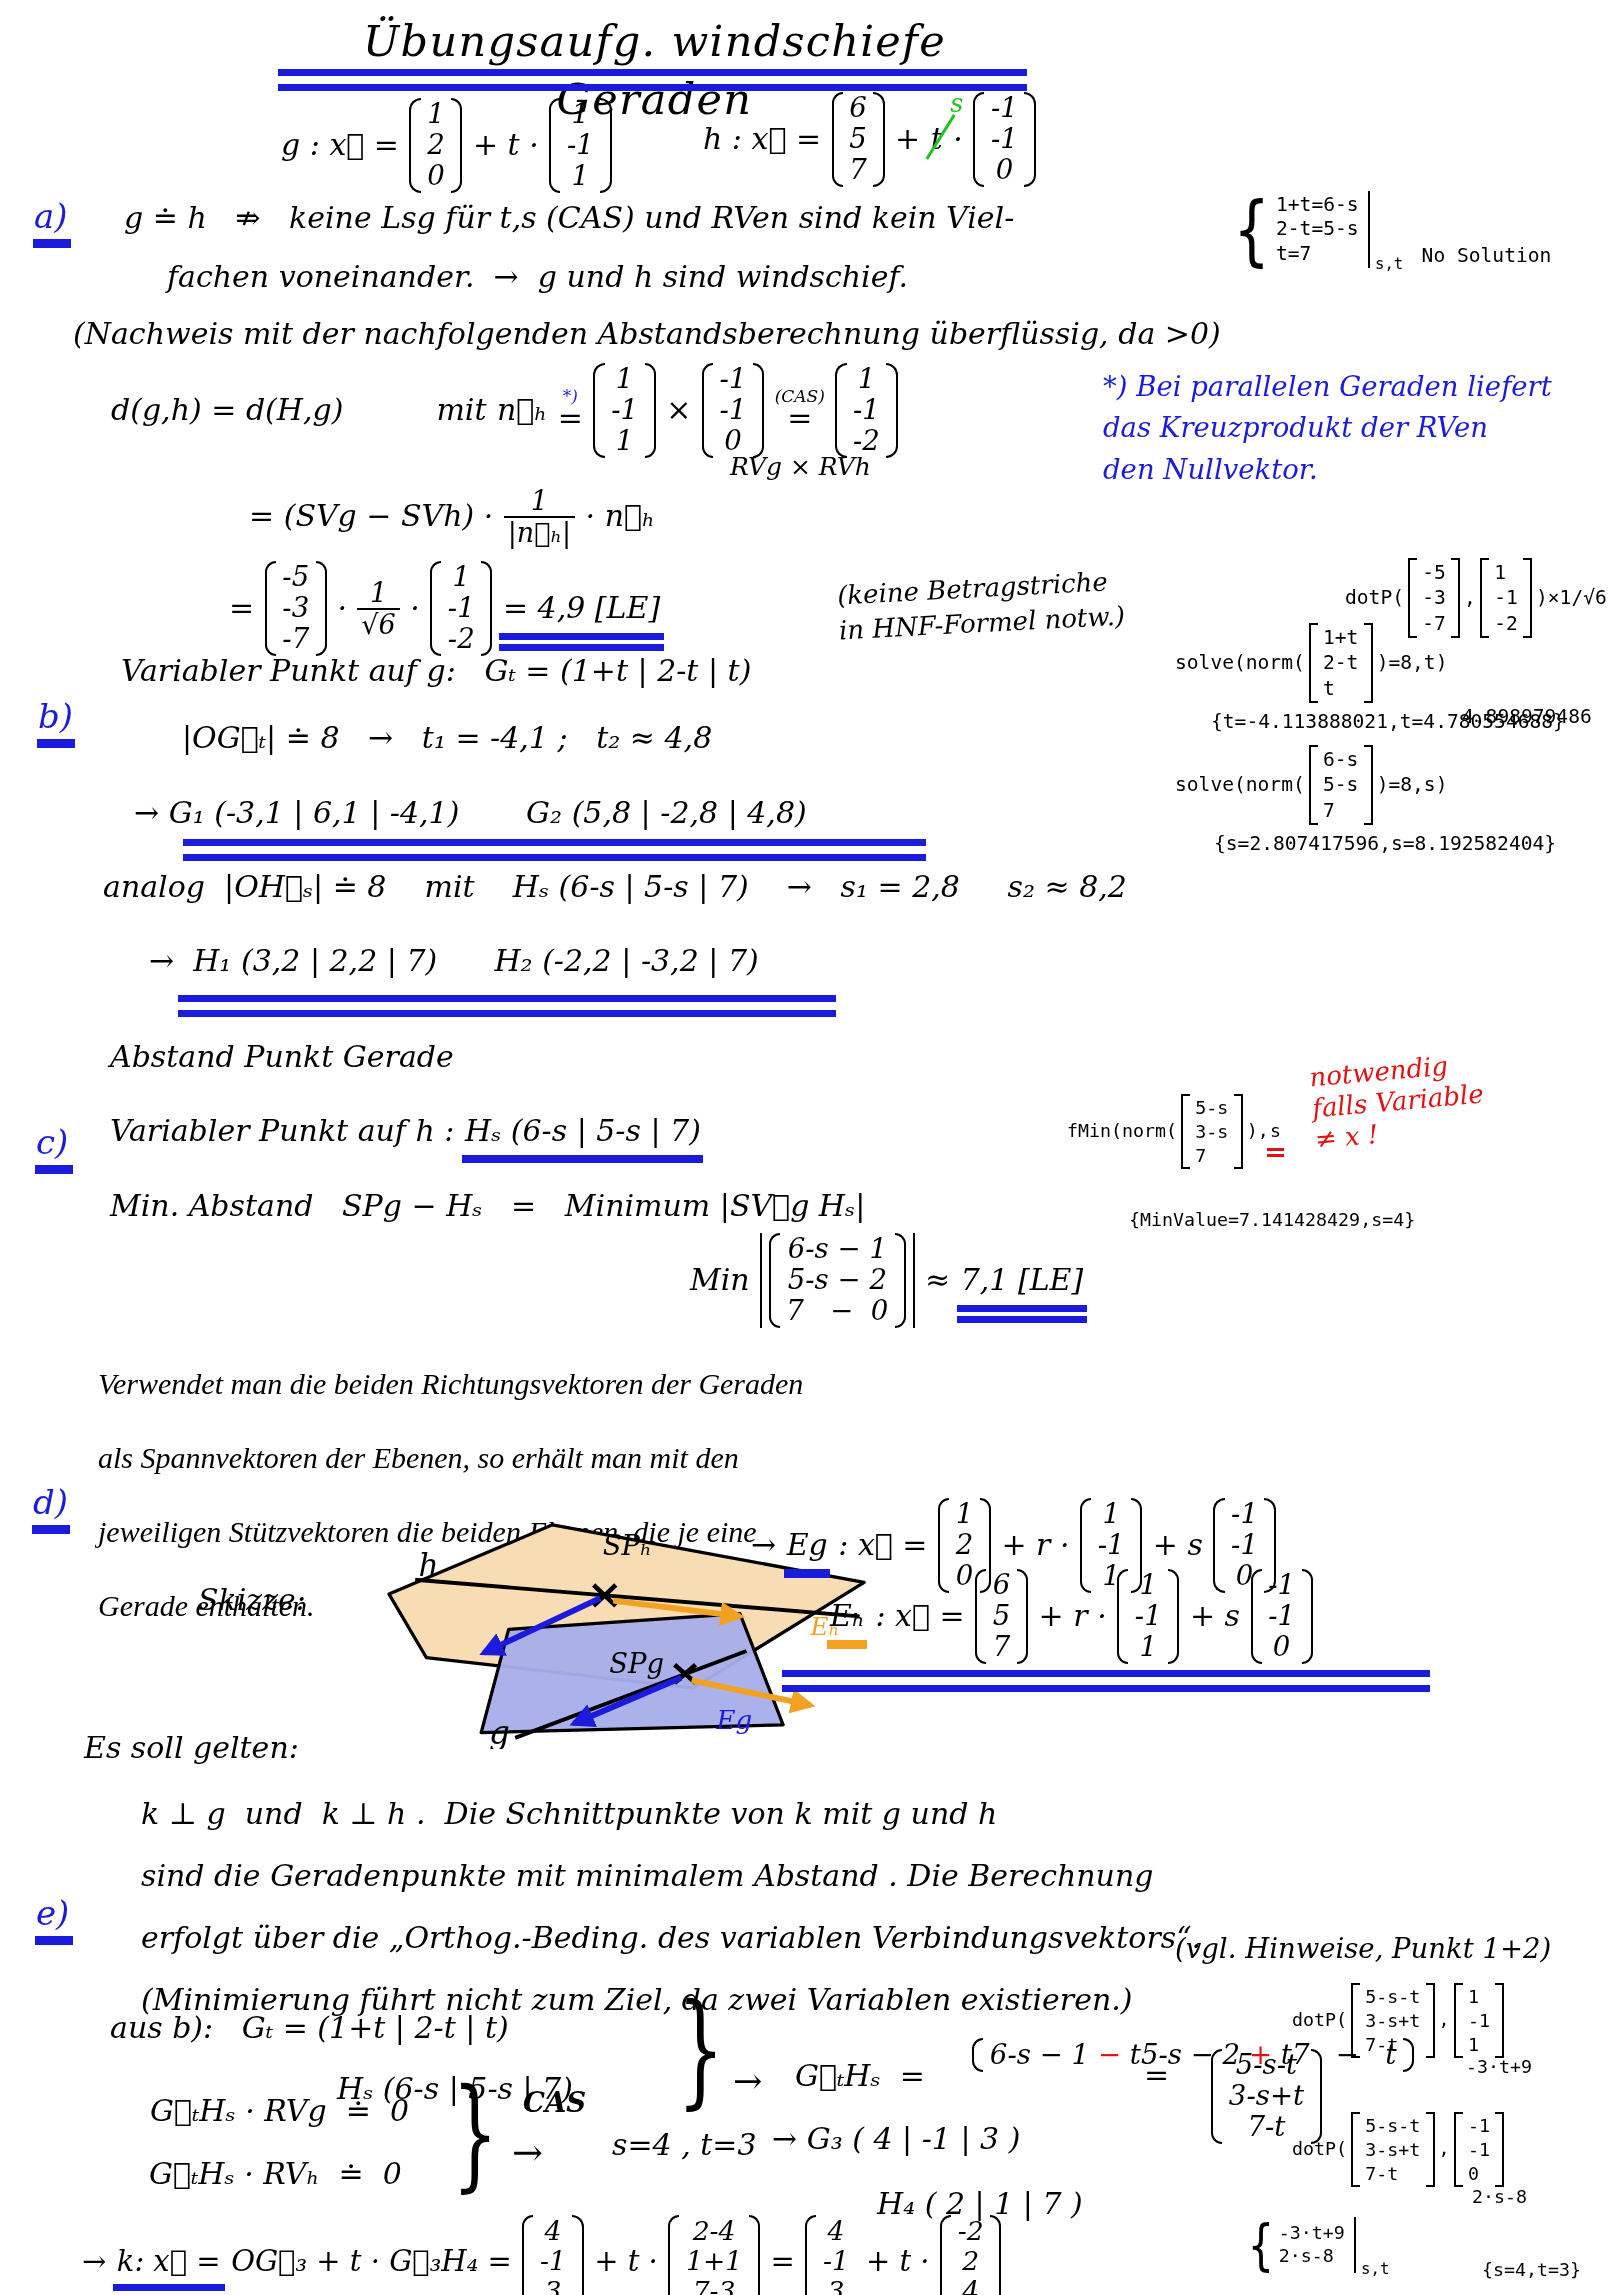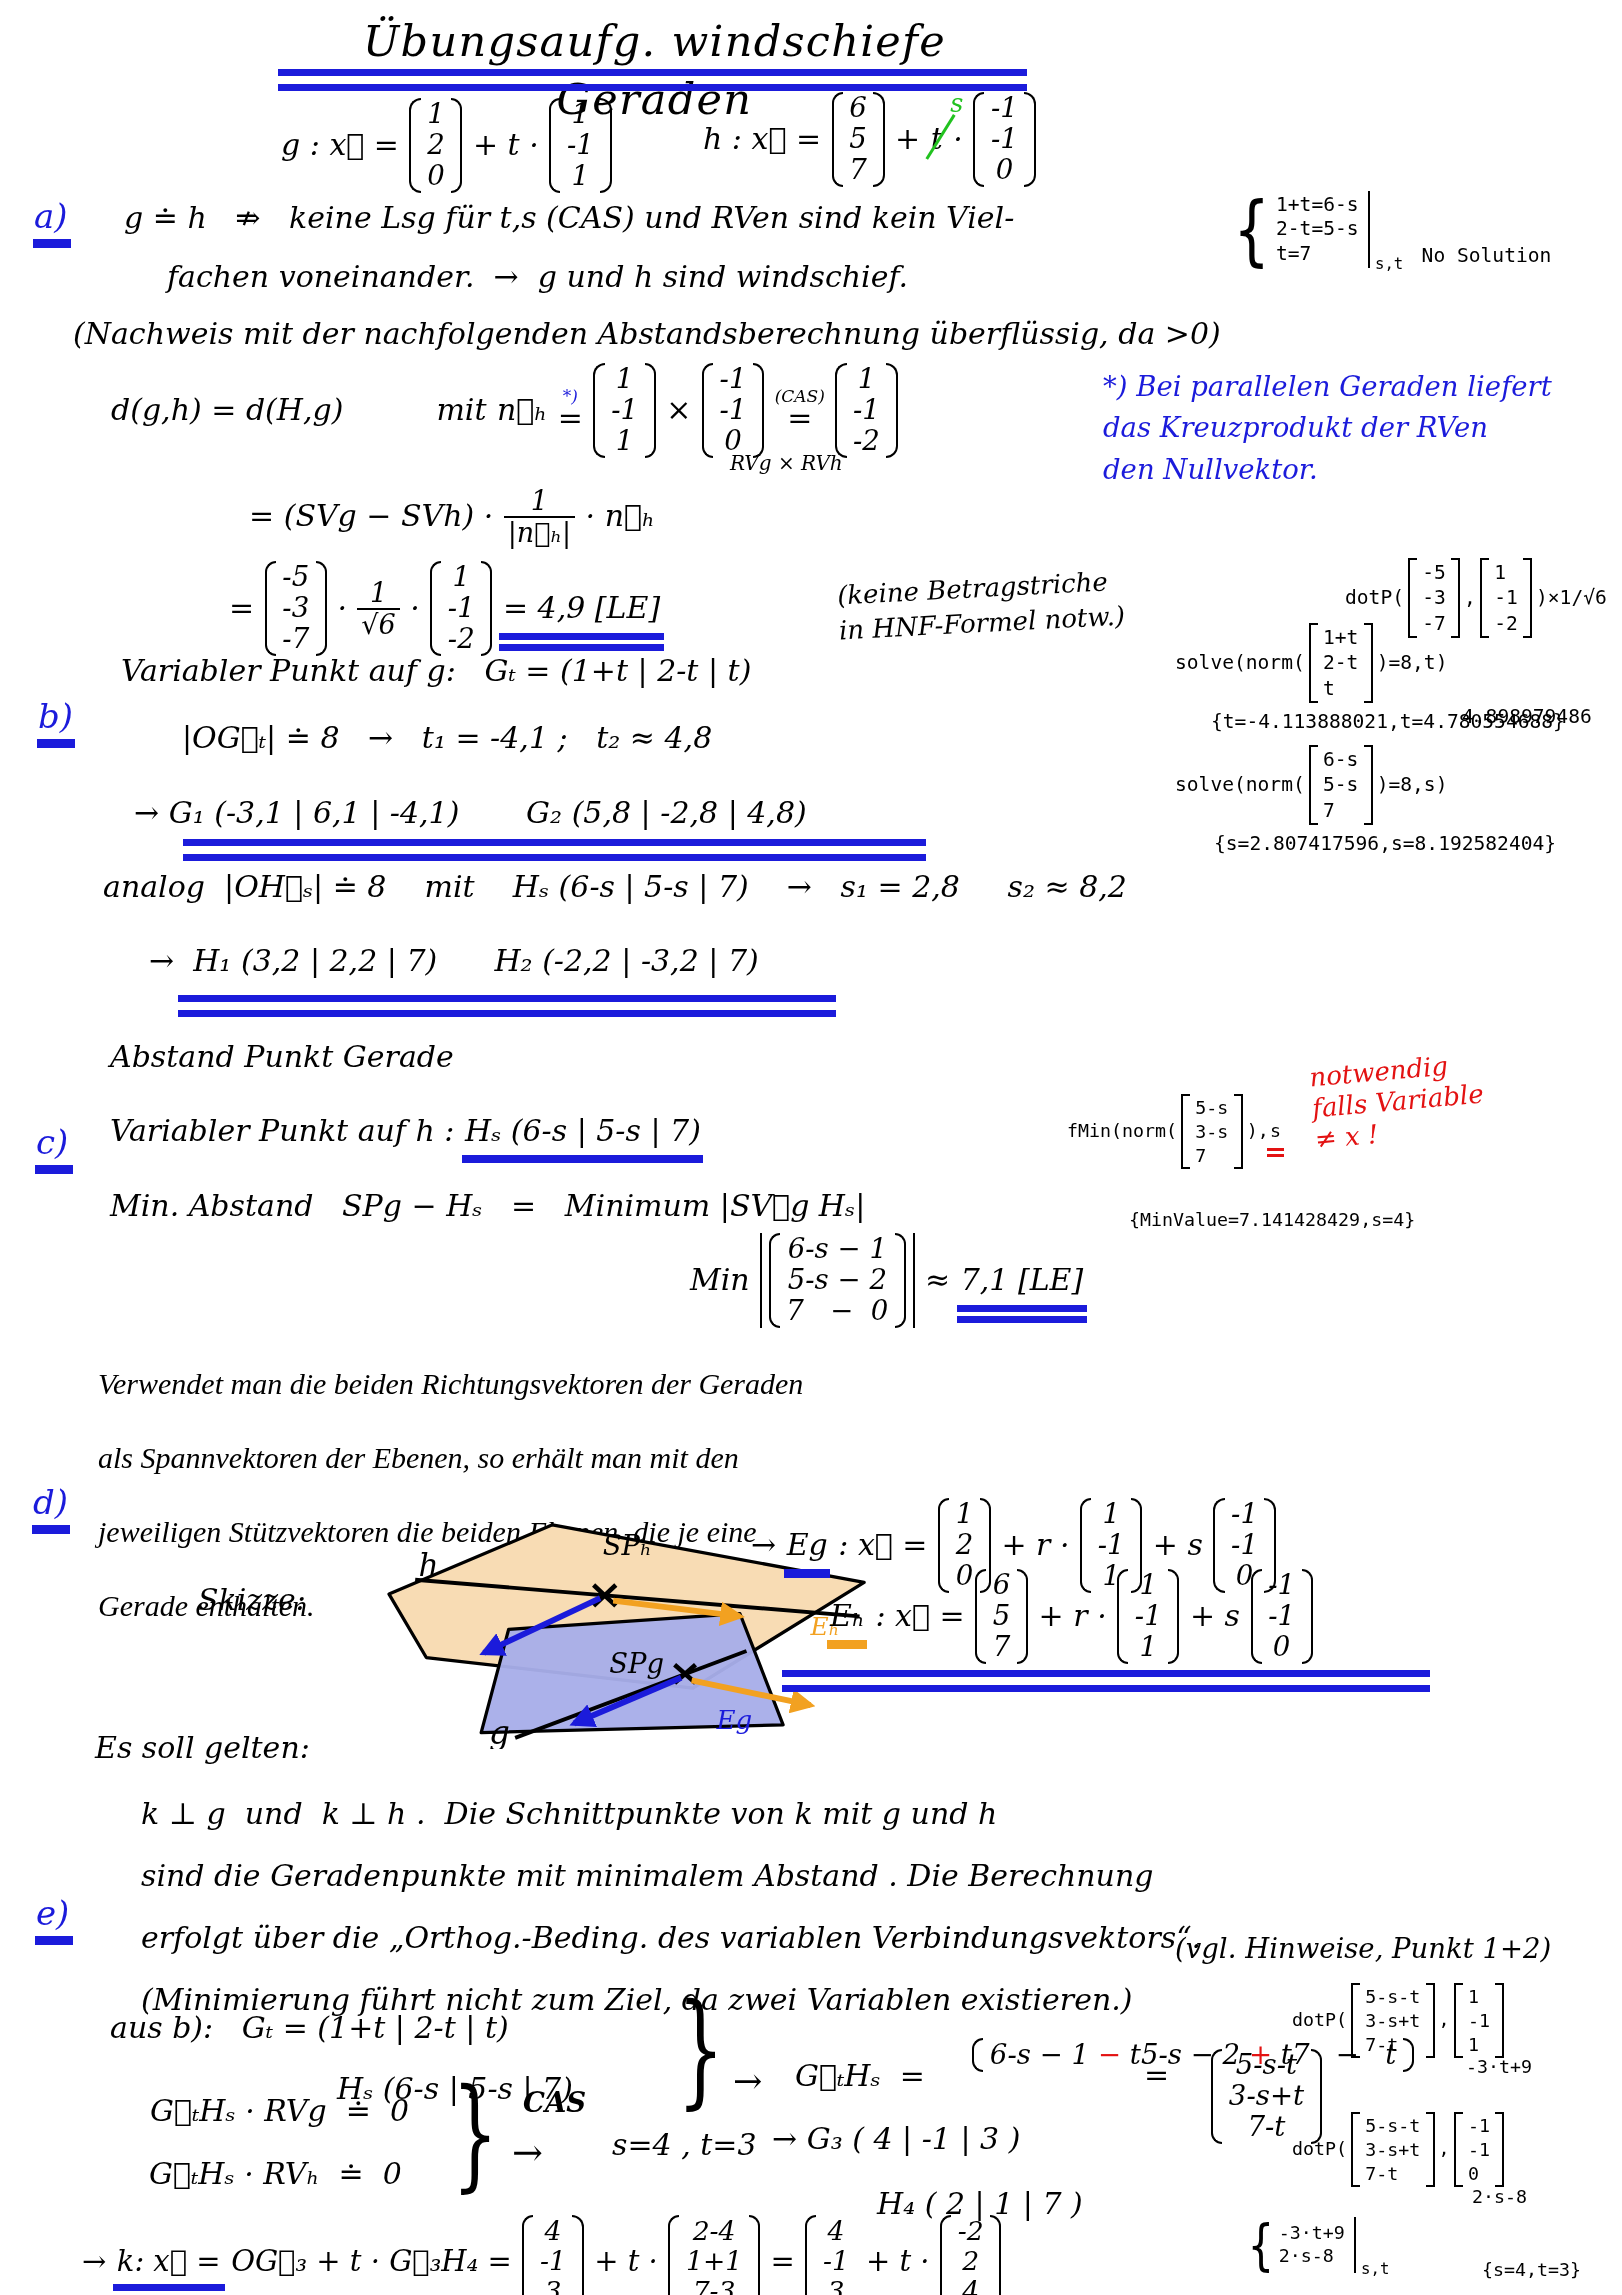--- a/index.html
+++ b/index.html
@@ -146,21 +146,21 @@
     <span class="stack">
       <span class="t">(CAS)</span>
       <span>=</span>
     </span>
     <span class="vec">
         <span class="c">1
 -1
 -2</span>
       </span>
   </div>
-  <div class="abs hw" style="left:730px;top:450px;font-size:20px;">RVg × RVh</div>
+  <div class="abs hw" style="left:730px;top:450px;font-size:25px;">RVg × RVh</div>
 
   <div class="abs hw blue" style="left:1103px;top:366px;font-size:27.5px;line-height:1.5;">*) Bei parallelen Geraden liefert
 das Kreuzprodukt der RVen
 den Nullvektor.</div>
 
   <div class="abs row hw" style="left:249px;top:486px;">
     <span>= (SVg − SVh)  ·</span>
     <span class="frac">
       <span>1</span>
       <span class="d">|n⃗ₕ|</span>
@@ -352,21 +352,21 @@
     <span>+ s</span>
     <span class="vec">
         <span class="c">-1
 -1
 0</span>
       </span>
   </div>
   <div class="abs rule2" style="left:782px;top:1670px;width:648px;"></div>
 
   <div class="abs lbl" style="left:36px;top:1733px;">e)</div>
-  <div class="abs hw" style="left:84px;top:1728px;margin-left:11px;">Es soll gelten:</div>
+  <div class="abs hw" style="left:84px;top:1728px;">Es soll gelten:</div>
   <div class="abs hw" style="left:141px;top:1783px;line-height:62px;">k ⊥ g  und  k ⊥ h .  Die Schnittpunkte von k mit g und h
 sind die Geradenpunkte mit minimalem Abstand . Die Berechnung
 erfolgt über die „Orthog.-Beding. des variablen Verbindungsvektors“.
 (Minimierung führt nicht zum Ziel, da zwei Variablen existieren.)</div>
   <div class="abs hw" style="left:1175px;top:1930px;font-size:27.5px;">(vgl. Hinweise, Punkt 1+2)</div>
 
   <div class="abs hw" style="left:110px;top:2008px;">aus b):   Gₜ = (1+t | 2-t | t)</div>
   <div class="abs hw" style="left:337px;top:2069px;">Hₛ (6-s | 5-s | 7)</div>
   <div class="abs bigbrace" style="left:677px;top:1994px;font-size:124px;">}</div>
   <div class="abs hw" style="left:733px;top:2058px;font-size:35px;">→</div>

